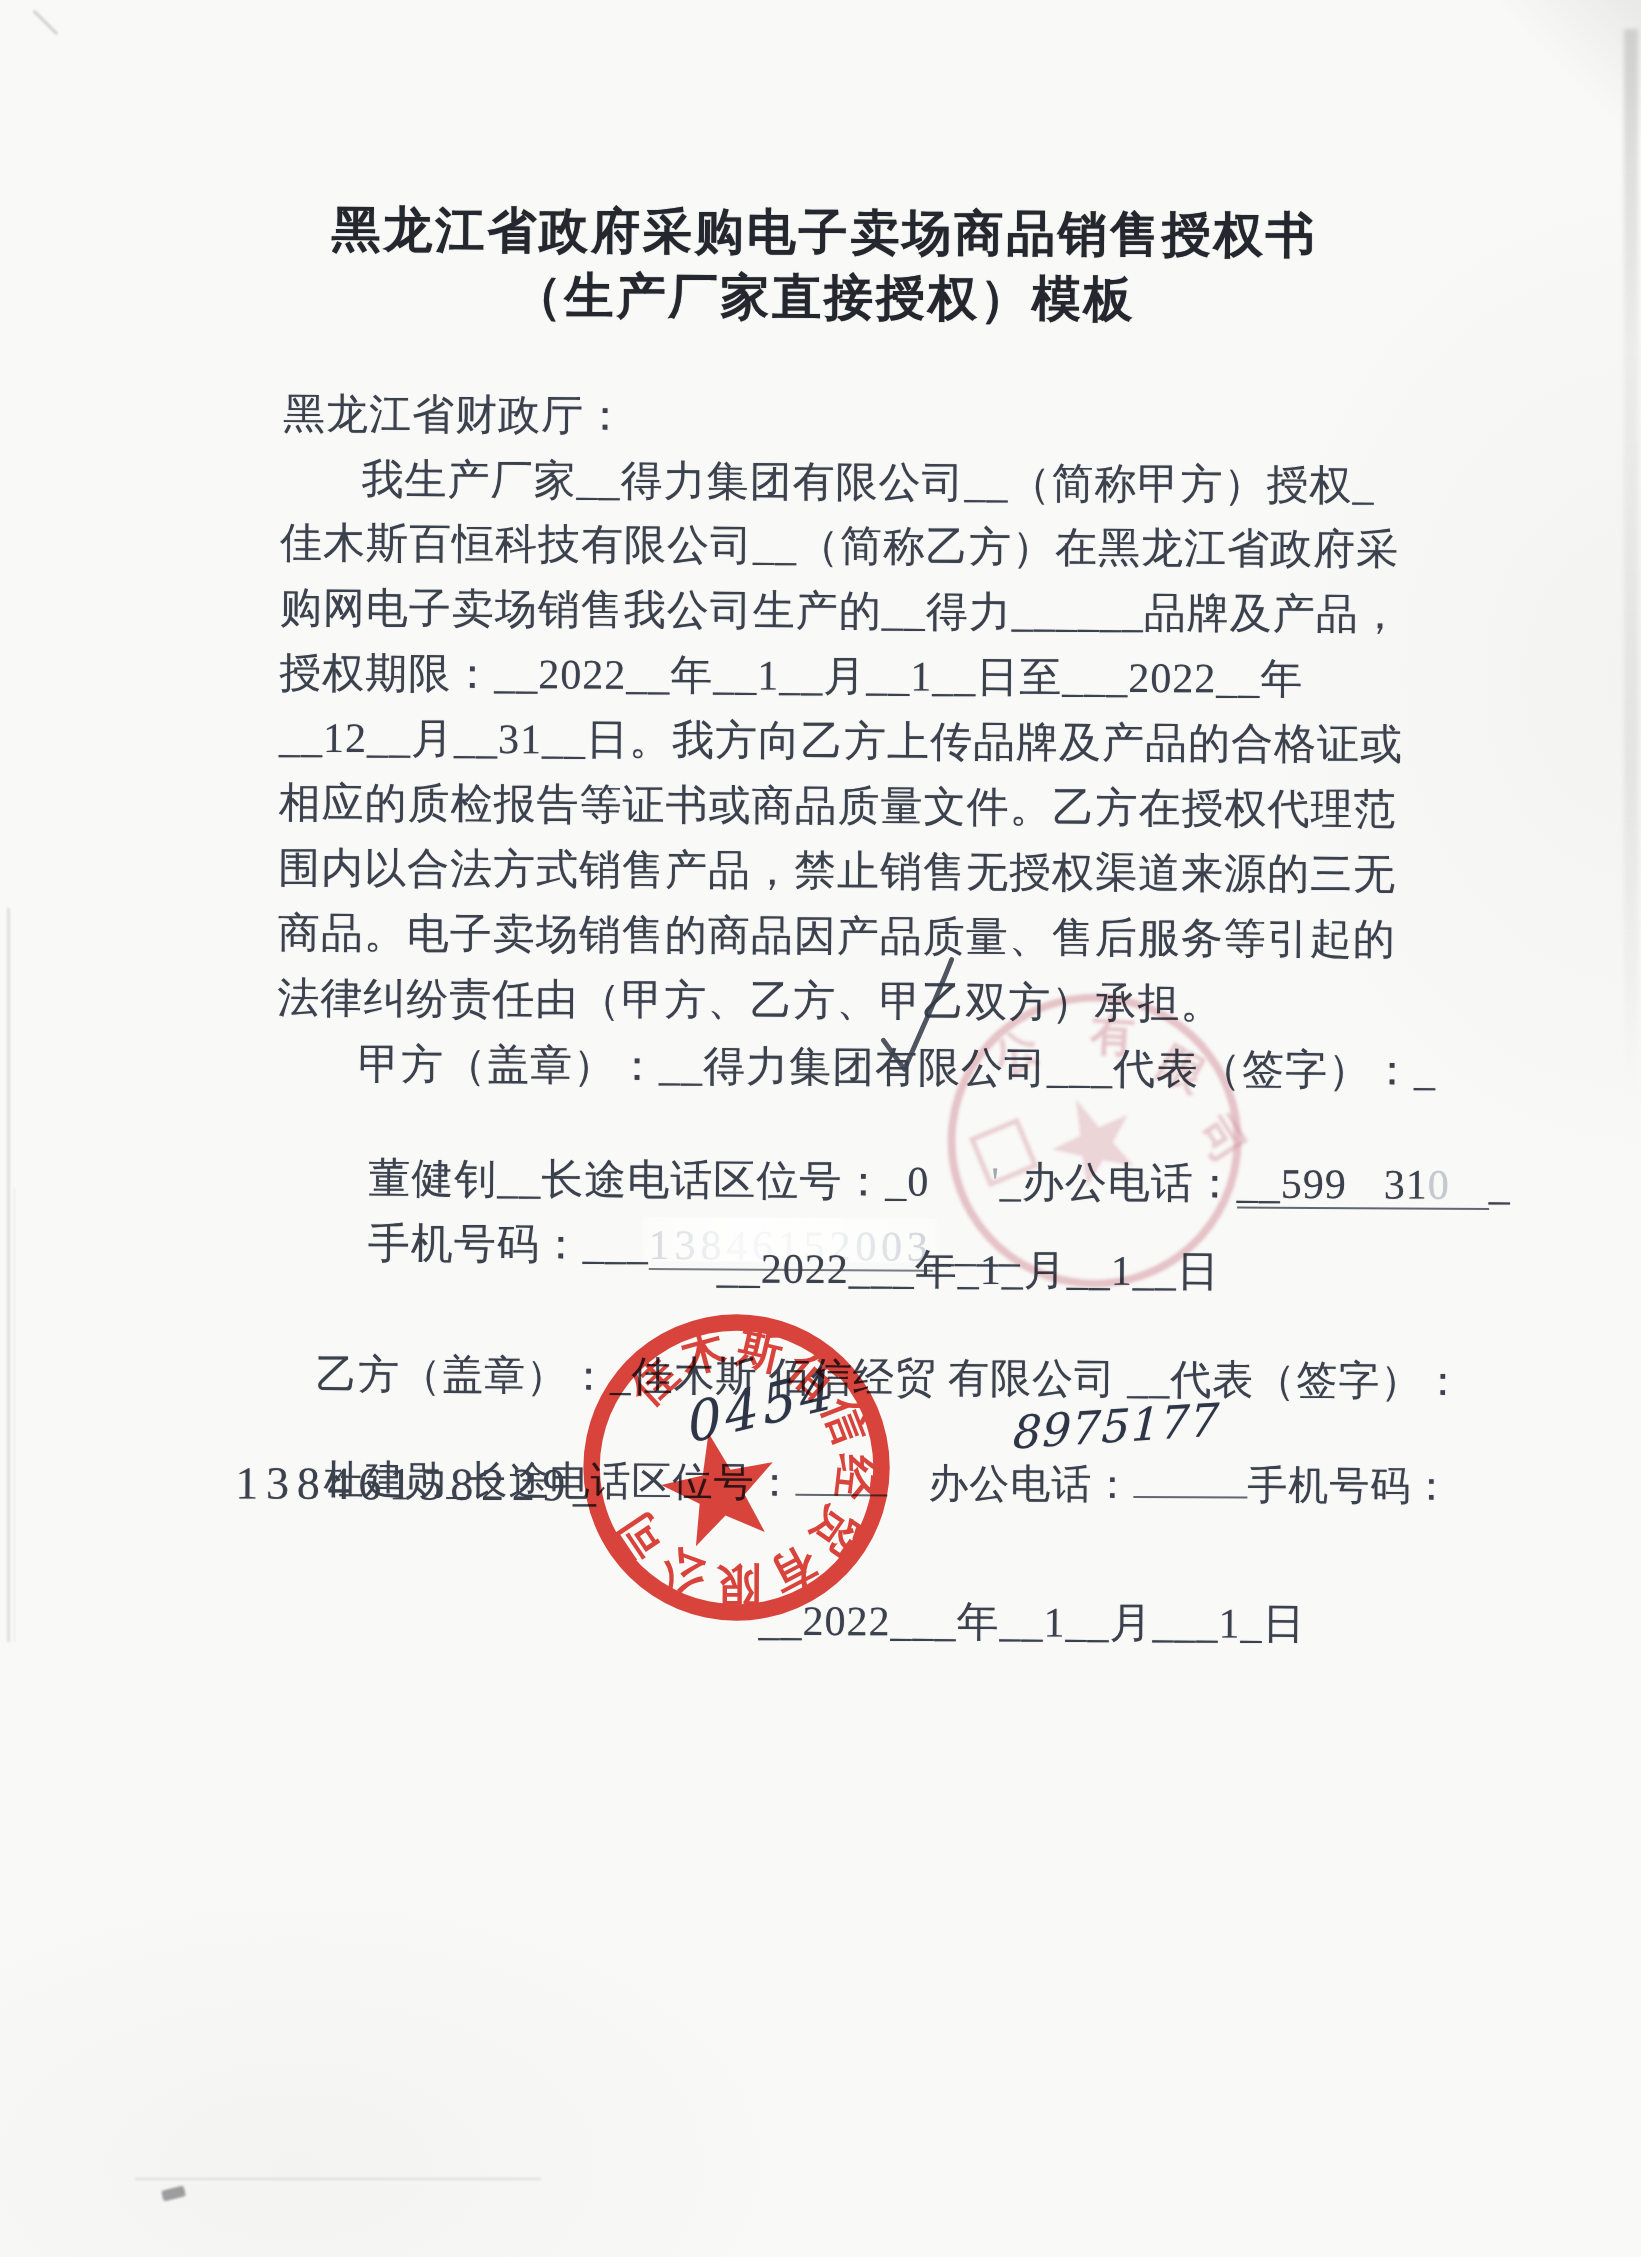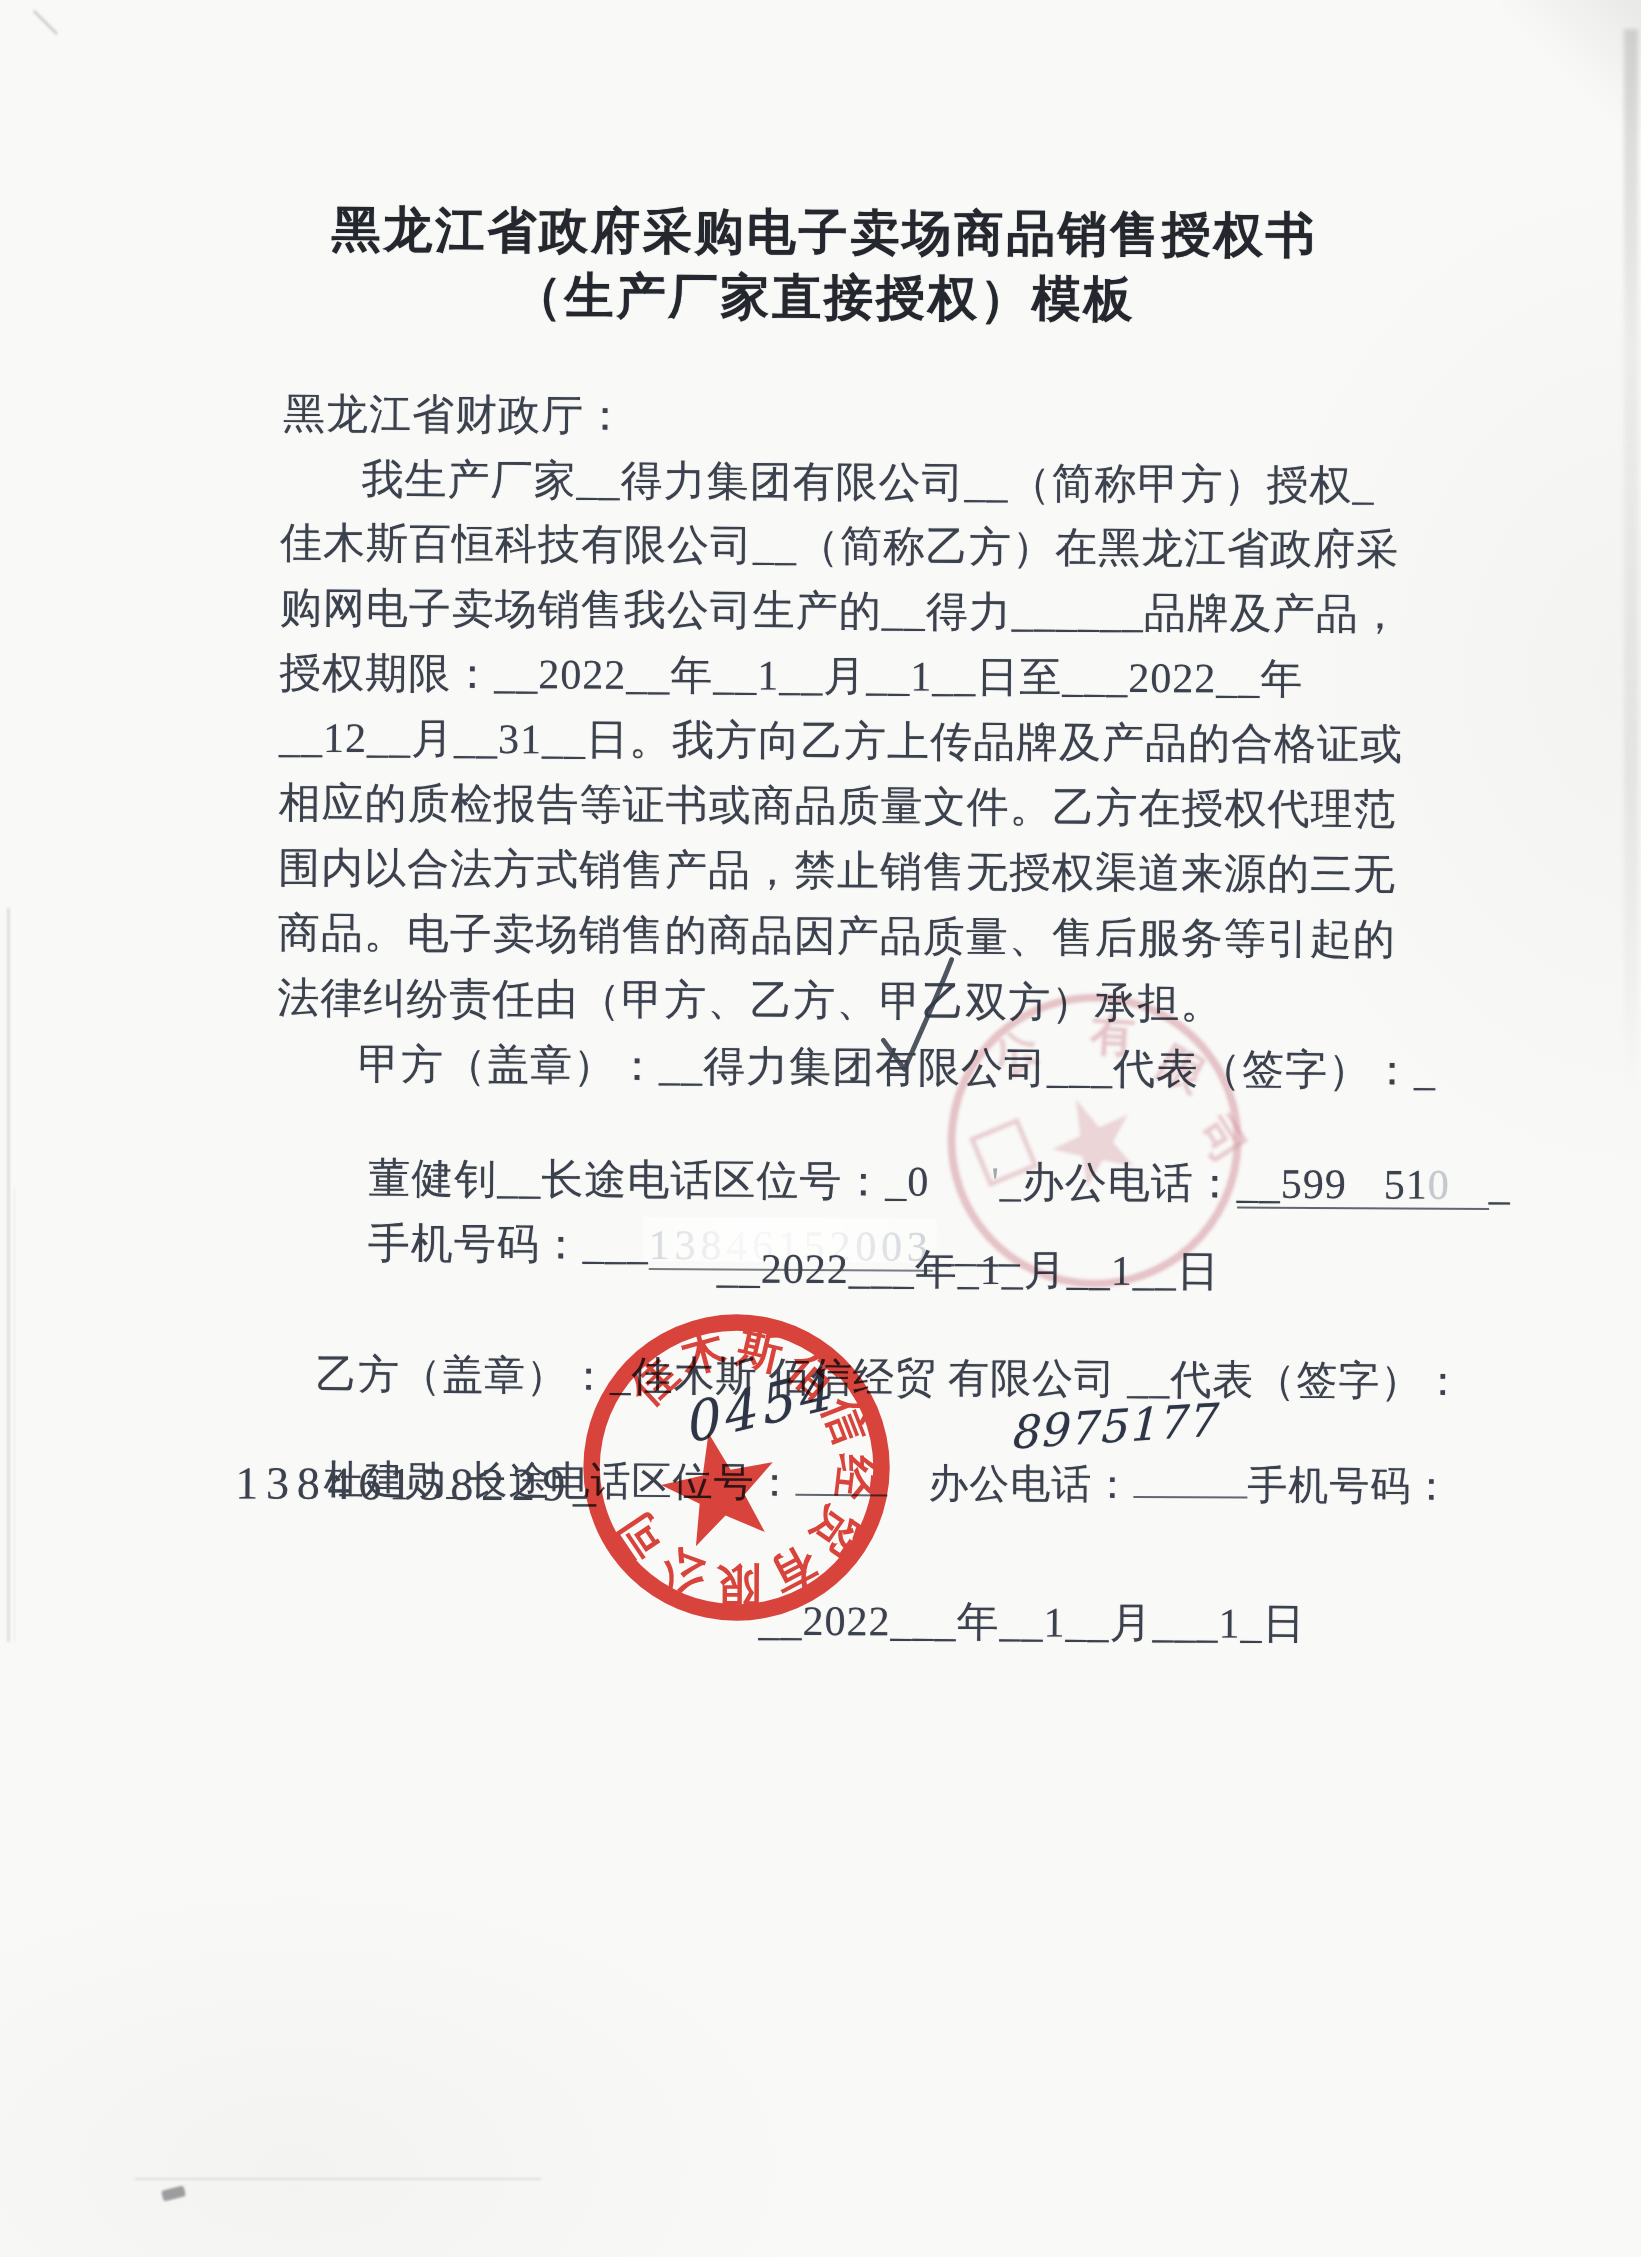--- a/index.html
+++ b/index.html
@@ -91,21 +91,21 @@
     </div>
 
     <svg class="check-svg" width="126" height="145" viewBox="0 0 130 150">
       <path d="M 96 8 C 82 45, 62 88, 48 122 L 26 92" fill="none" stroke="#333a46" stroke-width="5" stroke-linecap="round" stroke-linejoin="round" opacity="0.85"></path>
     </svg>
 
     <div>
       <div class="line" style="left:359px; top:1039px;">甲方（盖章）：__得力集团有限公司___代表（签字）：_</div>
 
       <div class="line" style="left:278px; top:1105px;">
-        <span>董健钊__长途电话区位号：_0</span><span class="gap" style="width:62px;"></span><span class="erased-hint">'</span><span>_办公电话：</span><span class="uline"><span>__599</span><span class="gap" style="width:37px;"></span><span>51</span><span class="faded-digit">0</span><span class="gap" style="width:39px;"></span></span><span>_</span>
+        <span>董健钊__长途电话区位号：_0</span><span class="gap" style="width:62px;"></span><span class="erased-hint">'</span><span>_办公电话：</span><span class="uline"><span>__599</span><span class="gap" style="width:37px;"></span><span>31</span><span class="faded-digit">0</span><span class="gap" style="width:39px;"></span></span><span>_</span>
       </div>
 
       <div class="line" style="left:278px; top:1170px;">
         <span>手机号码：___</span><span class="uline faded-num">13846152003</span><span>____</span>
       </div>
 
       <div class="line" style="left:719px; top:1241px;">__2022___年_1_月__1__日</div>
     </div>
 
     <div>

